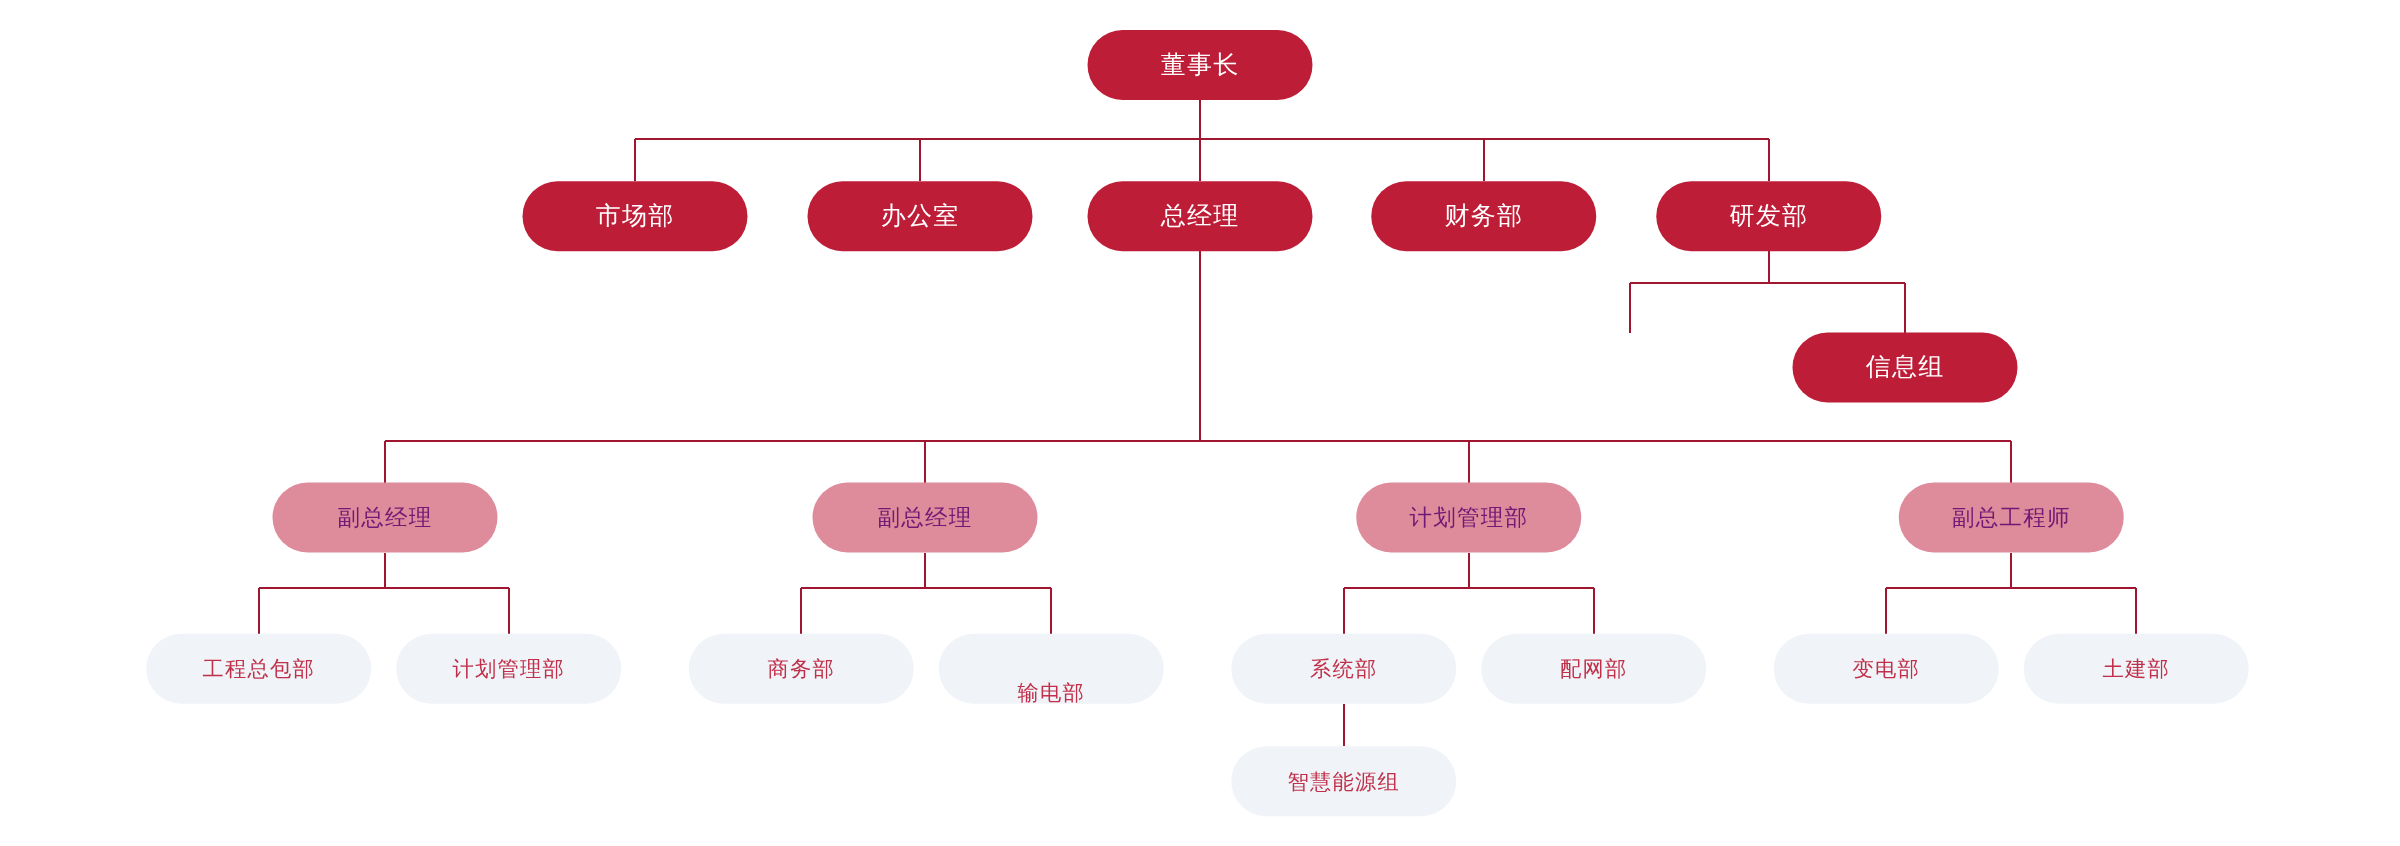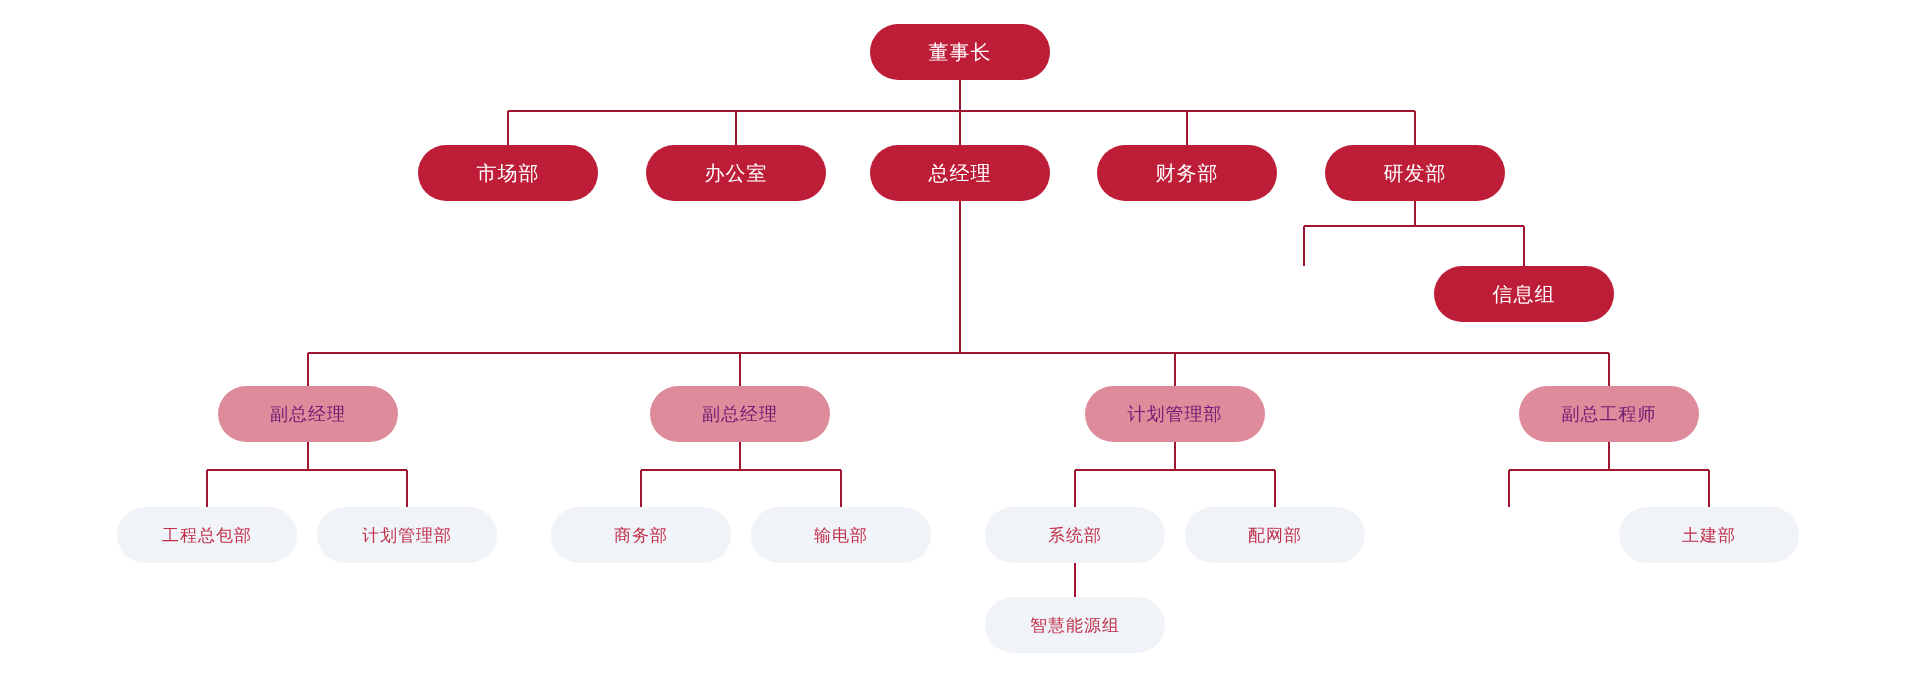--- a/index.html
+++ b/index.html
@@ -144,28 +144,31 @@
       </div>
       <div class="node level-light" style="width: 180px; left: 117px; top: 507px;">
         <span class="node-label">工程总包部</span>
       </div>
       <div class="node level-light" style="width: 180px; left: 317px; top: 507px;">
         <span class="node-label">计划管理部</span>
       </div>
       <div class="node level-light" style="width: 180px; left: 551px; top: 507px;">
         <span class="node-label">商务部</span>
       </div>
-      <div class="node level-light" style="width: 180px; left: 751px; top: 507px;">
+      <div class="node level-light" style="width: 180px; left: 751px; top: 507px; align-items: flex-end;">
         <span class="node-label">输电部</span>
       </div>
       <div class="node level-light" style="width: 180px; left: 985px; top: 507px;">
         <span class="node-label">系统部</span>
       </div>
       <div class="node level-light" style="width: 180px; left: 1185px; top: 507px;">
         <span class="node-label">配网部</span>
+      </div>
+      <div class="node level-light" style="width: 180px; left: 1419px; top: 507px;">
+        <span class="node-label">变电部</span>
       </div>
       <div class="node level-light" style="width: 180px; left: 1619px; top: 507px; justify-content: center;">
         <span class="node-label">土建部</span>
       </div>
       <div class="node level-light" style="width: 180px; left: 985px; top: 597px;">
         <span class="node-label">智慧能源组</span>
       </div>
     </div>
 
 </div>

